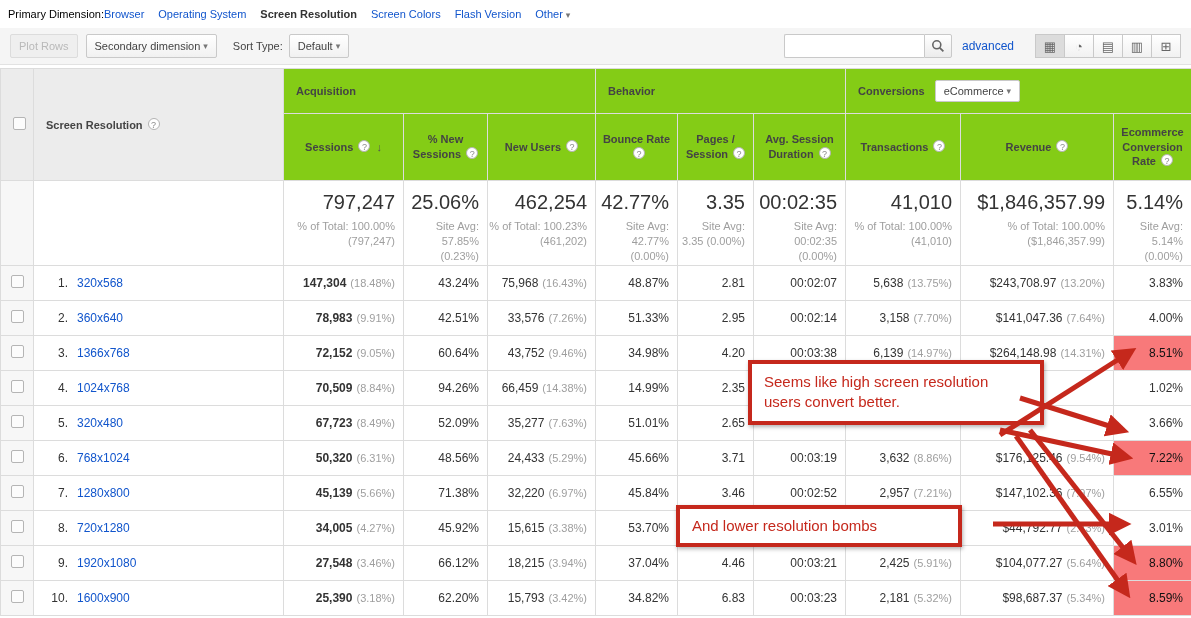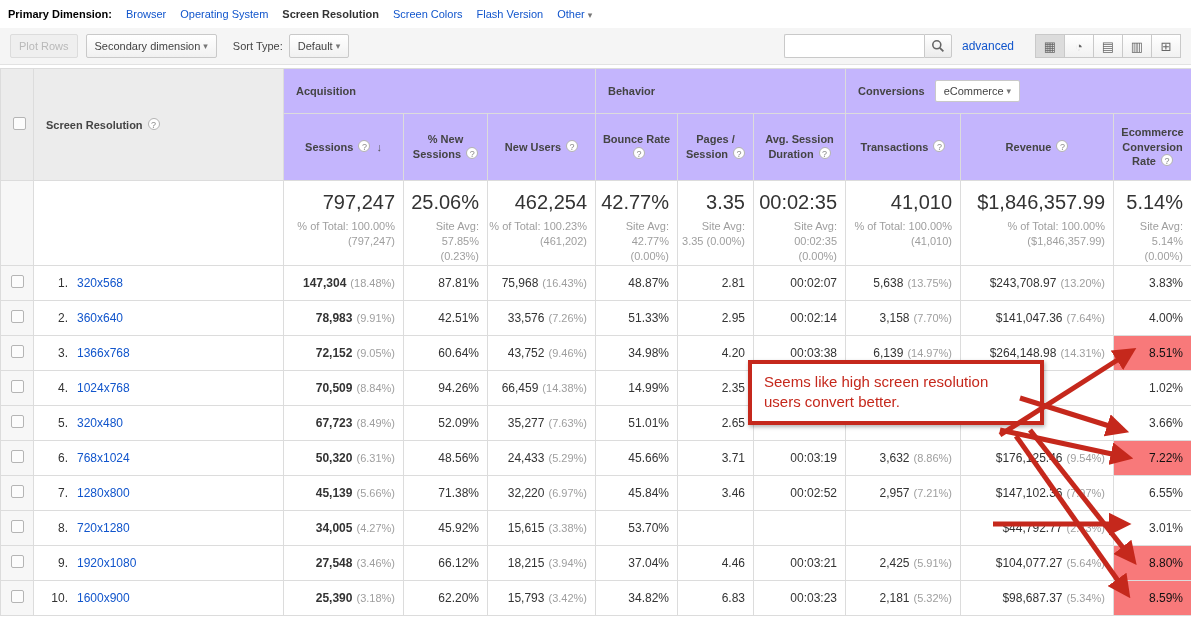--- a/index.html
+++ b/index.html
@@ -2,21 +2,21 @@
 <html><head>
 <meta charset="utf-8">
 <style>
   * { margin:0; padding:0; box-sizing:border-box; }
   html,body { background:#fff; }
   body { font-family:"Liberation Sans","DejaVu Sans",sans-serif; color:#333; }
   .page { position:relative; width:1191px; height:618px; overflow:hidden; background:#fff; }
 
   
   .dim-bar { height:28px; display:flex; align-items:center; padding-left:8px; font-size:11px; background:#fff; }
-  .dim-bar .dim-label { font-weight:bold; color:#000; margin-right:14px; }
+  .dim-bar .dim-label { font-weight:normal; color:#000; margin-right:0; }
   .dim-bar a.dim-link { color:#1155cc; text-decoration:none; margin-right:14px; cursor:pointer; }
   .dim-bar .dim-selected { color:#333; font-weight:bold; margin-right:14px; }
   .caret { color:#777; font-size:9px; margin-left:3px; }
 
   
   .toolbar { height:37px; background:#f5f5f5; border-bottom:1px solid #e2e2e2; display:flex; align-items:center; padding:0 10px; font-size:11px; }
   .btn { display:inline-flex; align-items:center; height:24px; padding:0 8px; border:1px solid #c9c9c9; border-radius:2px; background:linear-gradient(#ffffff,#f1f1f1); color:#444; cursor:pointer; font-size:11px; }
   .btn.disabled { background:#efefef; color:#b9b9b9; border-color:#dcdcdc; cursor:default; }
   .sort-label { margin:0 6px 0 16px; color:#444; }
   .gap8 { margin-left:8px; }
@@ -24,21 +24,21 @@
   .search-input { width:140px; height:24px; border:1px solid #c9c9c9; border-right:none; border-radius:2px 0 0 2px; padding:0 6px; font-size:11px; background:#fff; }
   .search-btn { width:28px; height:24px; border:1px solid #c9c9c9; border-radius:0 2px 2px 0; background:linear-gradient(#ffffff,#ececec); display:inline-flex; align-items:center; justify-content:center; cursor:pointer; }
   .advanced { color:#1155cc; text-decoration:none; margin-left:10px; font-size:12px; cursor:pointer; }
   .view-icons { display:inline-flex; margin-left:22px; }
   .vbtn { width:30px; height:24px; border:1px solid #c9c9c9; background:linear-gradient(#ffffff,#f1f1f1); display:inline-flex; align-items:center; justify-content:center; font-size:13px; color:#666; margin-left:-1px; cursor:pointer; }
   .vbtn.active { background:#dcdcdc; }
 
   
   table.ga { width:1191px; border-collapse:collapse; table-layout:fixed; margin-top:3px; }
   th, td { border:1px solid #dcdcdc; }
-  th { background:#c4b5fd; font-size:11px; font-weight:bold; color:#444; }
+  th { background:#84cc16; font-size:11px; font-weight:bold; color:#444; }
   .grp-row th { height:45px; text-align:left; padding-left:12px; vertical-align:middle; }
   .cb-h, .res-h { background:#ececec; }
   .res-h { text-align:left; padding-left:26px; vertical-align:middle; }
   .met-row th { height:67px; text-align:center; vertical-align:middle; padding:0 4px; line-height:1.35; cursor:pointer; }
   .q { display:inline-block; width:12px; height:12px; border-radius:50%; border:1px solid #b3b3b3; background:#fff; color:#8a8a8a; font-size:9px; font-weight:normal; line-height:12px; text-align:center; margin-left:5px; vertical-align:1px; }
   .sort { color:#555; margin-left:6px; font-size:11px; }
   .sel { display:inline-flex; align-items:center; height:22px; background:#fff; border:1px solid #c9c9c9; border-radius:2px; padding:0 8px; margin-left:10px; font-weight:normal; color:#444; cursor:pointer; }
   .cb { display:inline-block; width:13px; height:13px; border:1px solid #b5b5b5; border-radius:2px; background:#fcfcfc; cursor:pointer; }
   .cb-h { text-align:center; vertical-align:middle; }
 
@@ -184,21 +184,21 @@
           </td>
         <td class="t-cell">
             <div class="big">5.14%</div>
             <div class="sub">Site Avg: 5.14% (0.00%)</div>
           </td>
       </tr>
     <tr class="d-row">
           <td class="cb-cell"><span class="cb"></span></td>
           <td class="res-cell"><span class="rn">1.</span><a class="rlink">320x568</a></td>
           <td class="num"><b>147,304</b><span class="pct">(18.48%)</span></td>
-          <td class="num">87.81%</td>
+          <td class="num">43.24%</td>
           <td class="num">75,968<span class="pct">(16.43%)</span></td>
           <td class="num">48.87%</td>
           <td class="num">2.81</td>
           <td class="num">00:02:07</td>
           <td class="num">5,638<span class="pct">(13.75%)</span></td>
           <td class="num">$243,708.97<span class="pct">(13.20%)</span></td>
           <td class="num conv">3.83%</td>
         </tr>
         <tr class="d-row">
           <td class="cb-cell"><span class="cb"></span></td>
@@ -314,20 +314,21 @@
           <td class="num">6.83</td>
           <td class="num">00:03:23</td>
           <td class="num">2,181<span class="pct">(5.32%)</span></td>
           <td class="num">$98,687.37<span class="pct">(5.34%)</span></td>
           <td class="num conv hl">8.59%</td>
         </tr>
       </tbody>
   </table>
 
   <div class="note note1">Seems like high screen resolution users convert better.</div>
+  <div class="note note2">And lower resolution bombs</div>
 
   <svg class="arrows" width="1191" height="618" viewBox="0 0 1191 618">
     <defs>
       <marker id="ah" markerWidth="4.6" markerHeight="4.6" refX="3.1" refY="2.3" orient="auto" markerUnits="strokeWidth">
         <path d="M0,0 L4.6,2.3 L0,4.6 z" fill="#c5281c"></path>
       </marker>
     </defs>
     <line x1="1000" y1="435" x2="1130" y2="352" stroke="#c5281c" stroke-width="5" marker-end="url(#ah)"></line>
     <line x1="1020" y1="398" x2="1122" y2="430" stroke="#c5281c" stroke-width="5" marker-end="url(#ah)"></line>
     <line x1="1000" y1="430" x2="1126" y2="457" stroke="#c5281c" stroke-width="5" marker-end="url(#ah)"></line>

